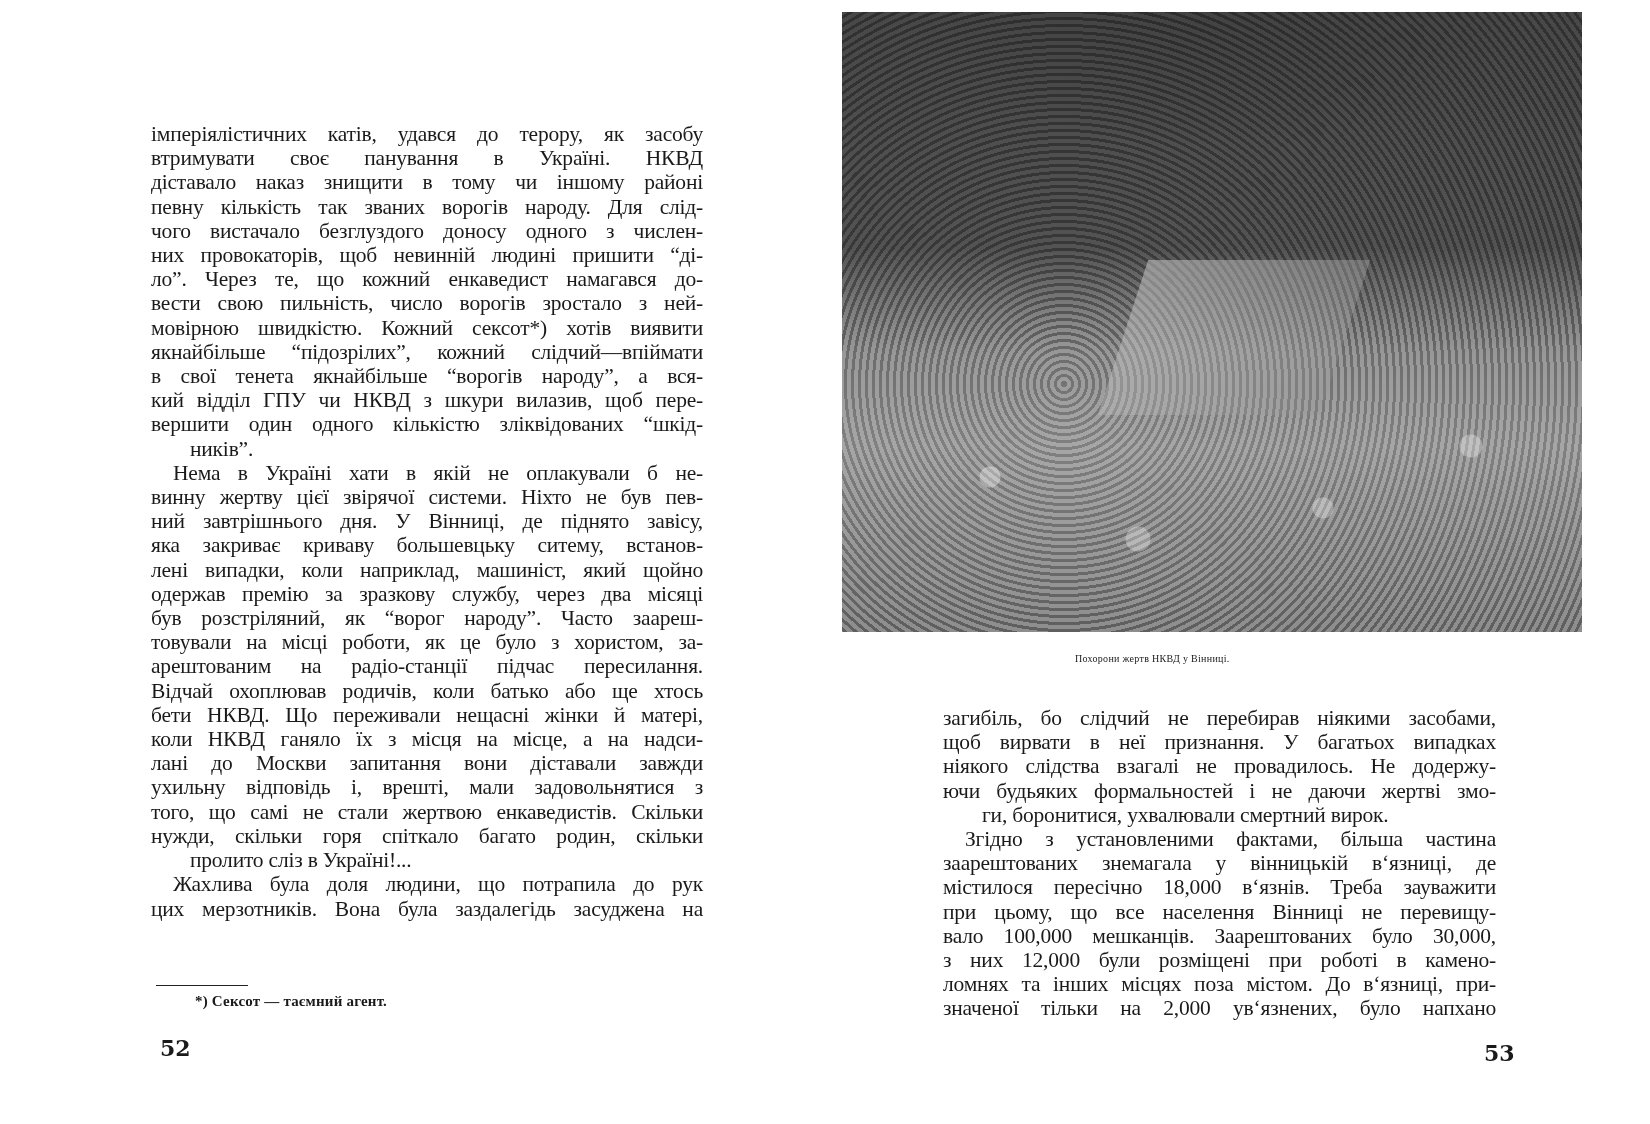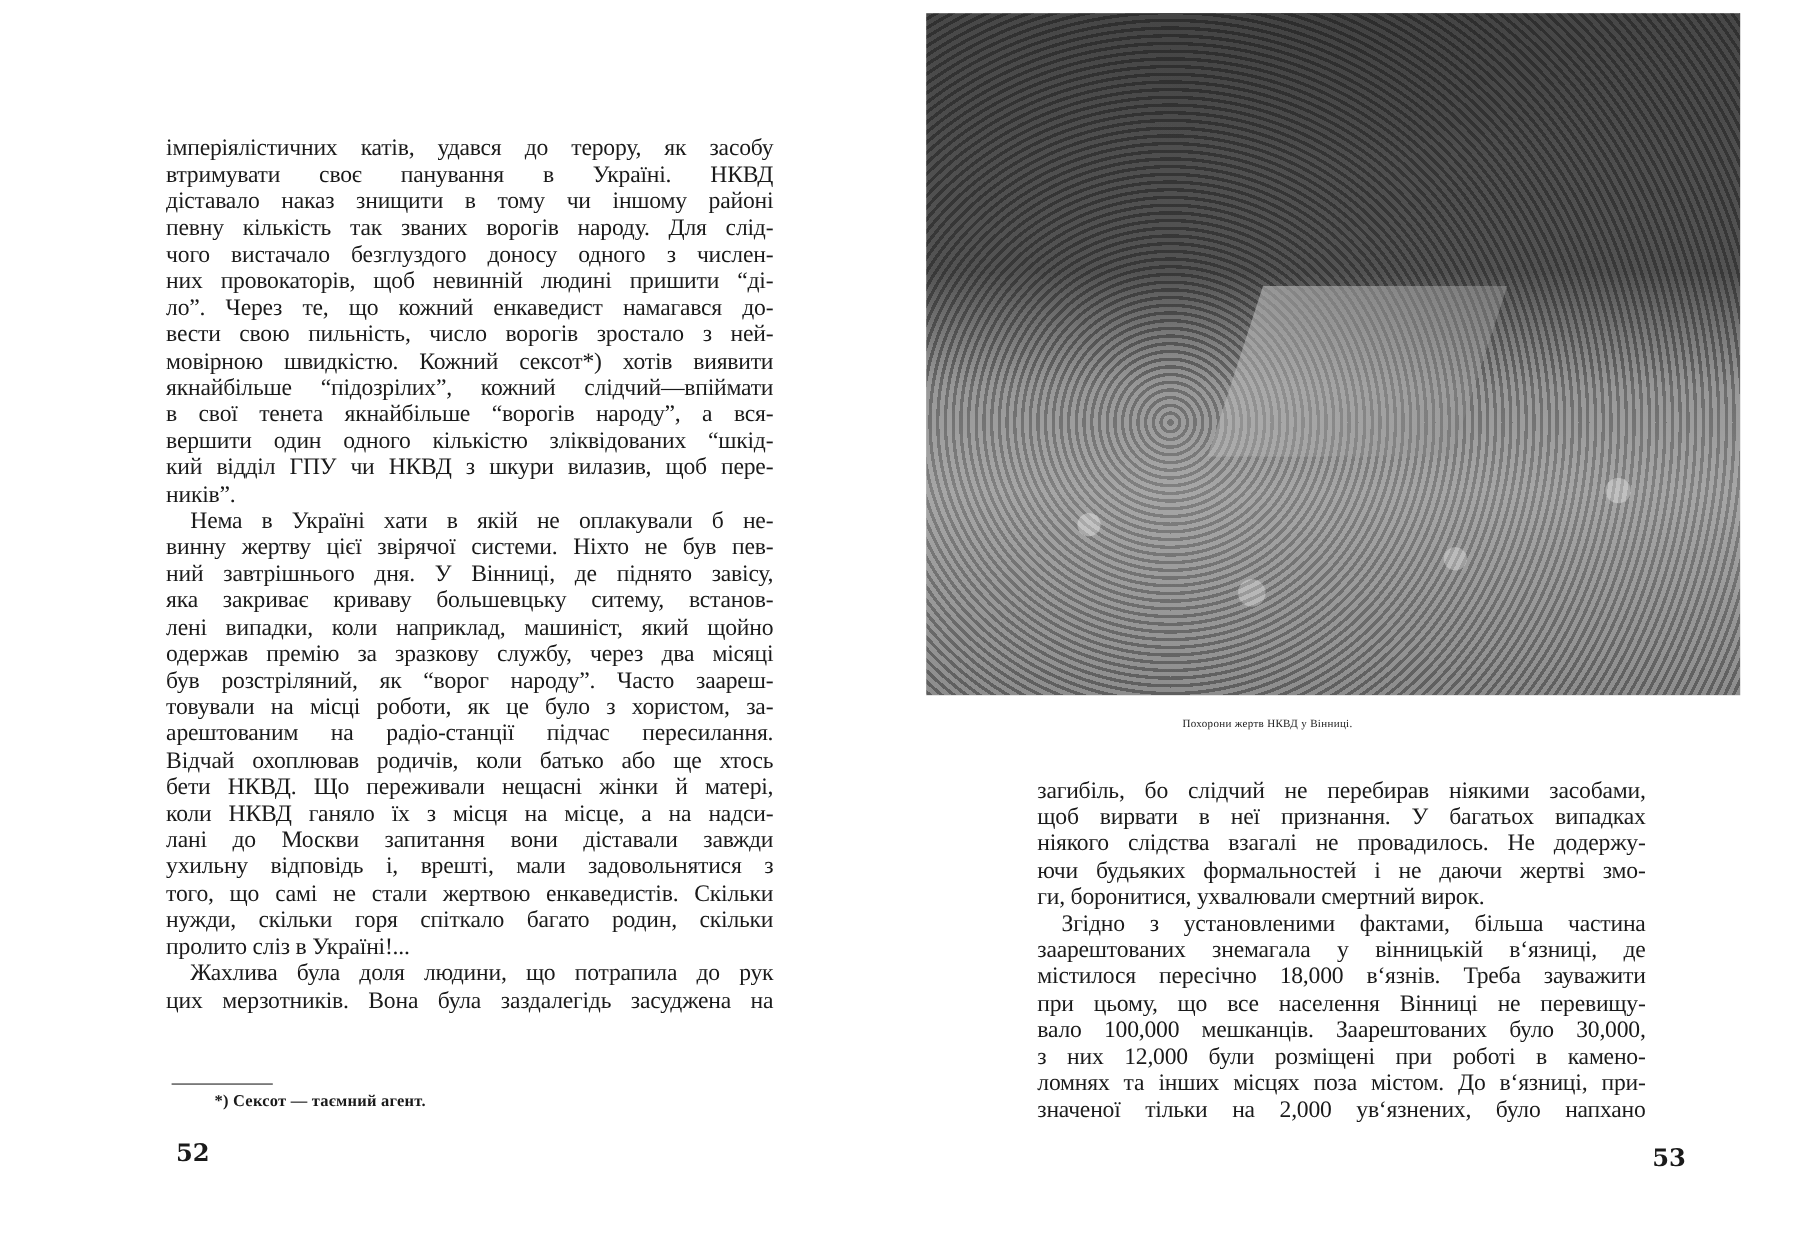--- a/index.html
+++ b/index.html
@@ -3,28 +3,28 @@
 <meta charset="utf-8">
 <style>
   html, body { margin:0; padding:0; background:#ffffff; }
   body { width:1650px; height:1124px; position:relative; overflow:hidden;
          font-family:"Liberation Serif","DejaVu Serif",serif; color:#1a1a1a; }
   .page { position:absolute; top:0; height:872px; }
   .page-left { left:0; width:825px; }
   .page-right { left:825px; width:825px; }
   .col { position:absolute; font-size:21.5px; line-height:24.2px; text-align:justify; letter-spacing:-0.2px; }
   .line { display:block; text-align:justify; text-align-last:justify; white-space:nowrap; }
-  .line.last { text-align-last:left; }
+  .line.last { text-align-last:left;margin-left:39px; }
   .left-col { left:151px; top:122px; width:552px; }
   .right-col { left:118px; top:706px; width:553px; }
   .footnote-rule { position:absolute; left:156px; top:985px; width:92px; height:0; border-top:1.5px solid #222; }
   .footnote { position:absolute; left:195px; top:993px; font-size:15px; font-weight:bold; letter-spacing:0.2px;text-align:center; }
   .page-num { position:absolute; font-family:"DejaVu Serif",serif; font-weight:bold; font-size:22px; }
   .pn-left { left:160px; top:1035px; }
-  .pn-right { left:677px; top:1040px; }
+  .pn-right { left:659px; top:1040px; }
   .photo { position:absolute; left:17px; top:12px; width:740px; height:620px;
            background:
              radial-gradient(ellipse 60% 30% at 50% 0%, #3b3b3b 0%, transparent 70%),
              linear-gradient(180deg, #404040 0%, #4a4a4a 38%, #8a8a8a 55%, #9a9a9a 70%, #7e7e7e 100%);
            overflow:hidden; }
   .photo::before { content:""; position:absolute; inset:0;
            background-image:
              radial-gradient(circle at 20% 75%, rgba(255,255,255,0.35) 0 10px, transparent 11px),
              radial-gradient(circle at 40% 85%, rgba(255,255,255,0.3) 0 12px, transparent 13px),
              radial-gradient(circle at 65% 80%, rgba(255,255,255,0.3) 0 10px, transparent 11px),
@@ -45,22 +45,22 @@
       <span class="line">втримувати своє панування в Україні. НКВД</span>
       <span class="line">діставало наказ знищити в тому чи іншому районі</span>
       <span class="line">певну кількість так званих ворогів народу. Для слід-</span>
       <span class="line">чого вистачало безглуздого доносу одного з числен-</span>
       <span class="line">них провокаторів, щоб невинній людині пришити “ді-</span>
       <span class="line">ло”. Через те, що кожний енкаведист намагався до-</span>
       <span class="line">вести свою пильність, число ворогів зростало з ней-</span>
       <span class="line">мовірною швидкістю. Кожний сексот*) хотів виявити</span>
       <span class="line">якнайбільше “підозрілих”, кожний слідчий—впіймати</span>
       <span class="line">в свої тенета якнайбільше “ворогів народу”, а вся-</span>
+      <span class="line">кий відділ ГПУ чи НКВД з шкури вилазив, щоб пере-</span>
       <span class="line">вершити один одного кількістю зліквідованих “шкід-</span>
-      <span class="line">кий відділ ГПУ чи НКВД з шкури вилазив, щоб пере-</span>
       <span class="line last">ників”.</span>
       <span class="line" style="padding-left: 22px;">Нема в Україні хати в якій не оплакували б не-</span>
       <span class="line">винну жертву цієї звірячої системи. Ніхто не був пев-</span>
       <span class="line">ний завтрішнього дня. У Вінниці, де піднято завісу,</span>
       <span class="line">яка закриває криваву большевцьку ситему, встанов-</span>
       <span class="line">лені випадки, коли наприклад, машиніст, який щойно</span>
       <span class="line">одержав премію за зразкову службу, через два місяці</span>
       <span class="line">був розстріляний, як “ворог народу”. Часто заареш-</span>
       <span class="line">товували на місці роботи, як це було з хористом, за-</span>
       <span class="line">арештованим на радіо-станції підчас пересилання.</span>

